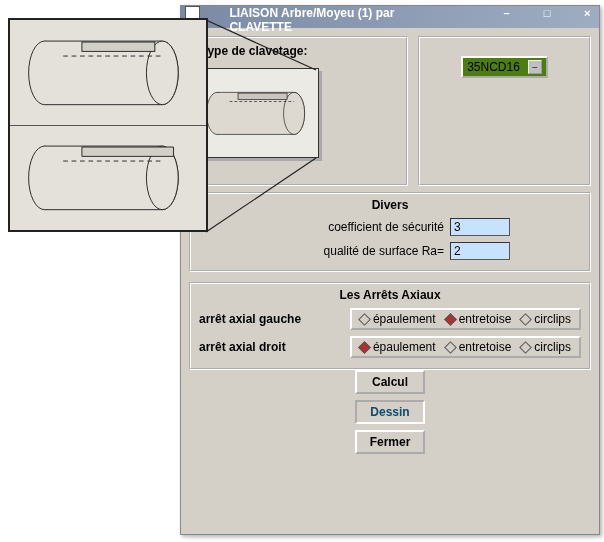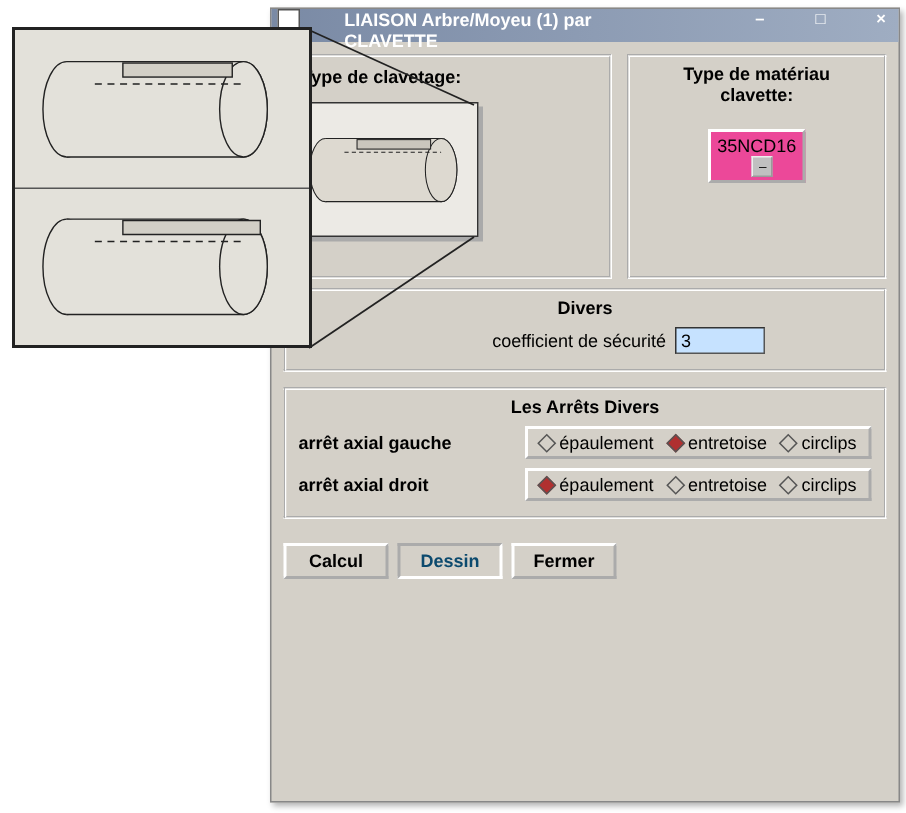--- a/index.html
+++ b/index.html
@@ -70,26 +70,25 @@
     font-weight: bold;
     background: #d4d0c8;
     display: inline-block;
     padding: 0 2px;
   }
   .group.clavetage { flex: 1.3; min-height: 150px; }
   .group.materiau { flex: 1; min-height: 150px; text-align: center; }
   .dropdown {
     display: inline-flex;
     align-items: center;
-    background: #ec4899;
+    background: #4d7c0f;
     border: 2px outset #fff;
     padding: 2px 4px;
     margin-top: 12px;
     cursor: pointer;
-    flex-direction: column;
   }
   .dropdown .dd-btn {
     width: 14px; height: 14px;
     background: #c0c0c0;
     border: 1px outset #eee;
     margin-left: 8px;
     display: flex; align-items:center; justify-content:center;
     font-size: 9px;
   }
   .clavetage-img {
@@ -146,23 +145,23 @@
   }
   .diamond {
     width: 9px; height: 9px;
     transform: rotate(45deg);
     border: 1px solid #555;
     background: #d4d0c8;
     flex-shrink:0;
   }
   .diamond.sel { background:#b03030; }
   .btncol {
-    margin-top: 16px;
-    display:flex;
-    flex-direction:row;
+    margin-top: 0;
+    display:flex;
+    flex-direction:column;
     align-items:center;
     gap:6px;
   }
   .btn {
     min-width: 70px;
     padding: 3px 10px;
     border: 2px outset #fff;
     background:#d4d0c8;
     font-weight:bold;
     font-size:12px;
@@ -224,40 +223,43 @@
             <ellipse cx="20" cy="45" rx="15" ry="30" fill="#ddd9d0" stroke="#222"></ellipse>
             <path d="M20 15 L130 15 A15 30 0 0 1 130 75 L20 75" fill="#ddd9d0" stroke="#222"></path>
             <ellipse cx="130" cy="45" rx="15" ry="30" fill="#ddd9d0" stroke="#222"></ellipse>
             <rect x="50" y="16" width="70" height="9" fill="#cac6bd" stroke="#222"></rect>
             <line x1="38" y1="28" x2="130" y2="28" stroke="#222" stroke-dasharray="4 3"></line>
           </svg>
         </div>
       </div>
 
       <div class="group materiau">
-        <div class="gtitle">Type de matériau clavette:</div>
         <div class="dropdown">
           <span>35NCD16</span>
           <span class="dd-btn">–</span>
         </div>
       </div>
     </div>
 
     <div class="group divers">
       <span class="gtitle">Divers</span>
       <div class="dform">
         <div class="drow">
           <label>coefficient de sécurité</label>
           <input type="text" value="3" style="">
         </div>
+        <div class="drow">
+          <label>qualité de surface Ra=</label>
+          <input type="text" value="2" style="">
+        </div>
       </div>
     </div>
 
     <div class="group arrets">
-      <span class="gtitle">Les Arrêts Divers</span>
+      <span class="gtitle">Les Arrêts Axiaux</span>
 
       <div class="arow">
         <div class="albl">arrêt axial gauche</div>
         <div class="radio-set">
           <div class="radio-opt">
             <span class="diamond"></span>
             <span>épaulement</span>
           </div>
           <div class="radio-opt">
             <span class="diamond sel"></span>

